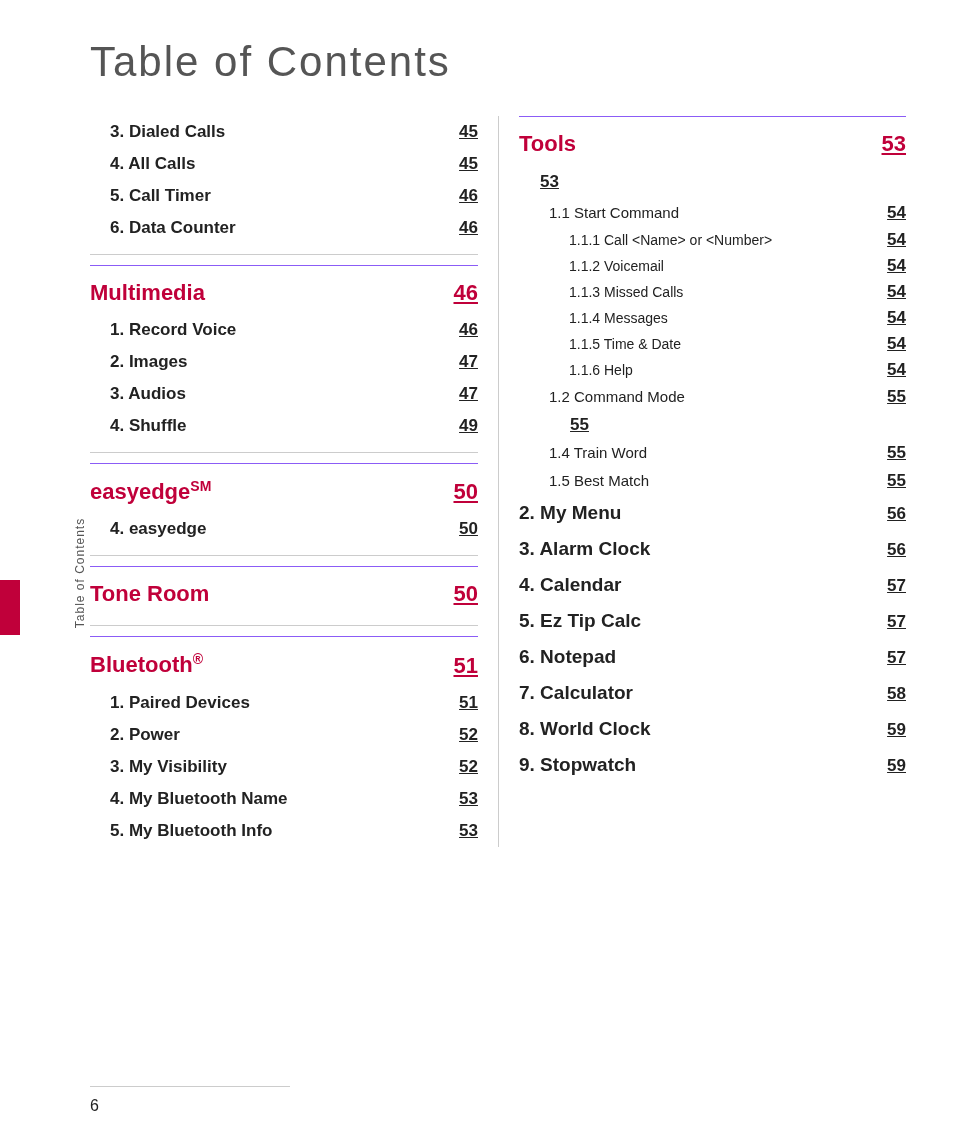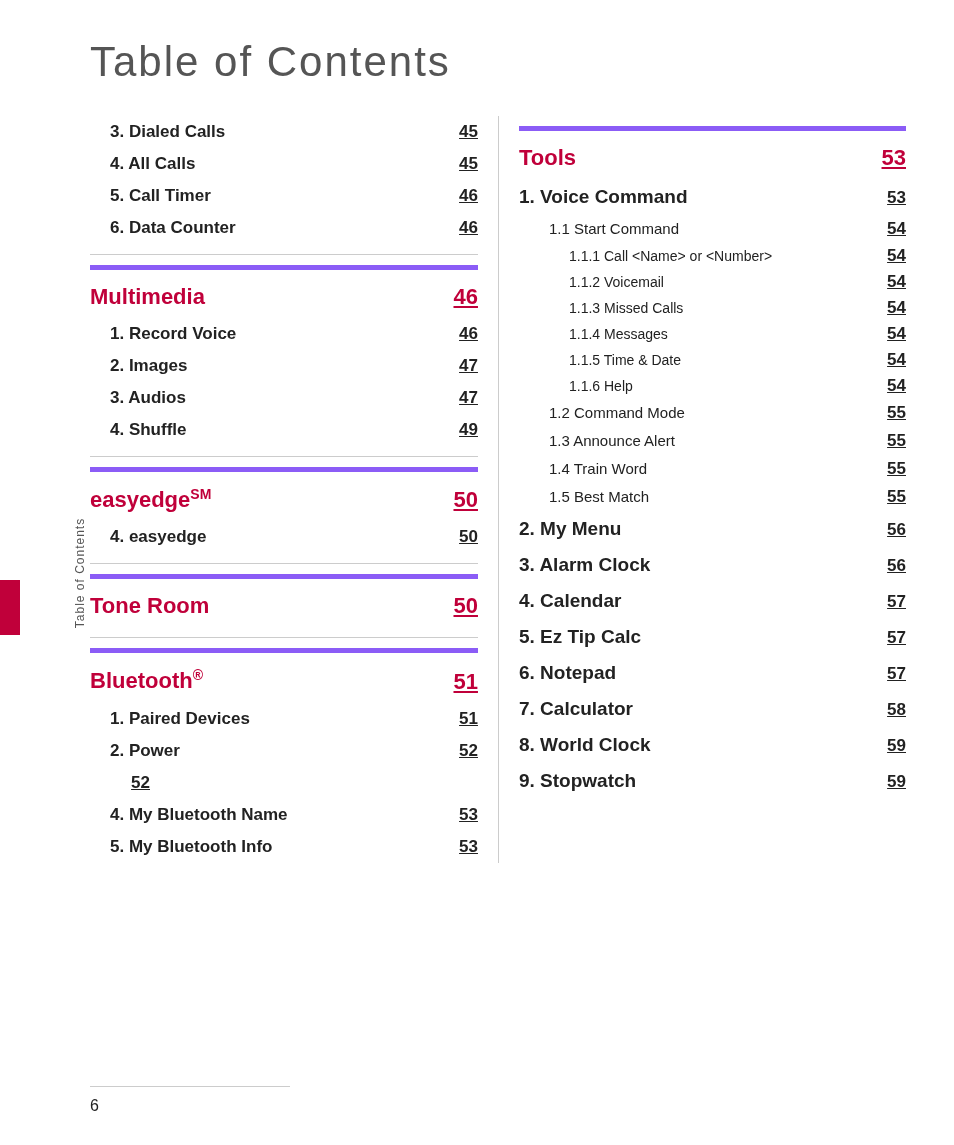--- a/index.html
+++ b/index.html
@@ -94,22 +94,21 @@
     }
 
     .section-header {
       font-size: 22px;
       font-weight: 700;
       color: #c0003a;
       display: flex;
       justify-content: space-between;
       align-items: baseline;
       padding: 14px 0 8px 0;
-      border-top: 5px solid #8b5cf6;
-      margin-top: 10px;
+      border-top: 1px solid #8b5cf6;
     }
 
     .page-num {
       font-size: 17px;
       font-weight: 700;
       color: #222;
       text-decoration: underline;
     }
 
     .page-num.accent {
@@ -217,38 +216,38 @@
       </div>
       <div class="toc-entry level1-sub">
         <span class="entry-label">1. Paired Devices</span>
         <span class="entry-page page-num">51</span>
       </div>
       <div class="toc-entry level1-sub">
         <span class="entry-label">2. Power</span>
         <span class="entry-page page-num">52</span>
       </div>
       <div class="toc-entry level1-sub">
+        <span class="entry-label">3. My Visibility</span>
         <span class="entry-page page-num">52</span>
       </div>
       <div class="toc-entry level1-sub">
         <span class="entry-label">4. My Bluetooth Name</span>
         <span class="entry-page page-num">53</span>
       </div>
       <div class="toc-entry level1-sub">
         <span class="entry-label">5. My Bluetooth Info</span>
         <span class="entry-page page-num">53</span>
       </div>
     </div>
   <div class="right-col" id="right-col-container">
       <div class="section-header">
         <span>Tools</span>
         <span class="page-num accent">53</span>
       </div>
       <div class="toc-entry level1">
-        <span class="entry-label">1. Voice Command</span>
         <span class="entry-page page-num">53</span>
       </div>
       <div class="toc-entry level2">
         <span class="entry-label">1.1 Start Command</span>
         <span class="entry-page page-num">54</span>
       </div>
       <div class="toc-entry level3">
         <span class="entry-label">1.1.1  Call &lt;Name&gt; or &lt;Number&gt;</span>
         <span class="entry-page page-num">54</span>
       </div>
@@ -270,21 +269,20 @@
       </div>
       <div class="toc-entry level3">
         <span class="entry-label">1.1.6 Help</span>
         <span class="entry-page page-num">54</span>
       </div>
       <div class="toc-entry level2">
         <span class="entry-label">1.2 Command Mode</span>
         <span class="entry-page page-num">55</span>
       </div>
       <div class="toc-entry level2">
-        <span class="entry-label">1.3 Announce Alert</span>
         <span class="entry-page page-num">55</span>
       </div>
       <div class="toc-entry level2">
         <span class="entry-label">1.4 Train Word</span>
         <span class="entry-page page-num">55</span>
       </div>
       <div class="toc-entry level2">
         <span class="entry-label">1.5 Best Match</span>
         <span class="entry-page page-num">55</span>
       </div>

